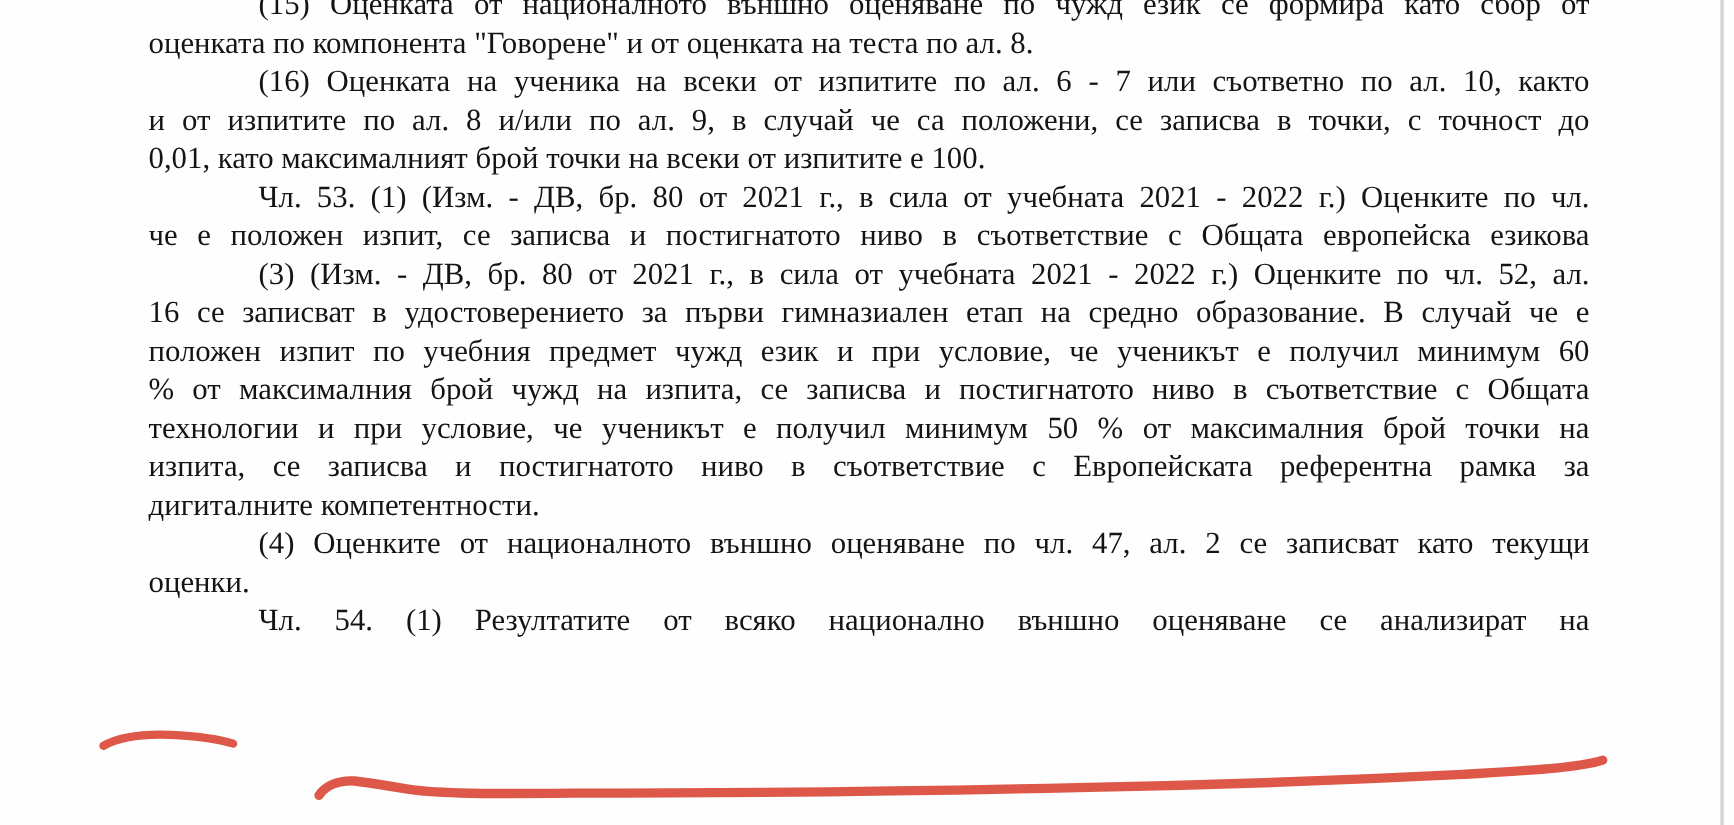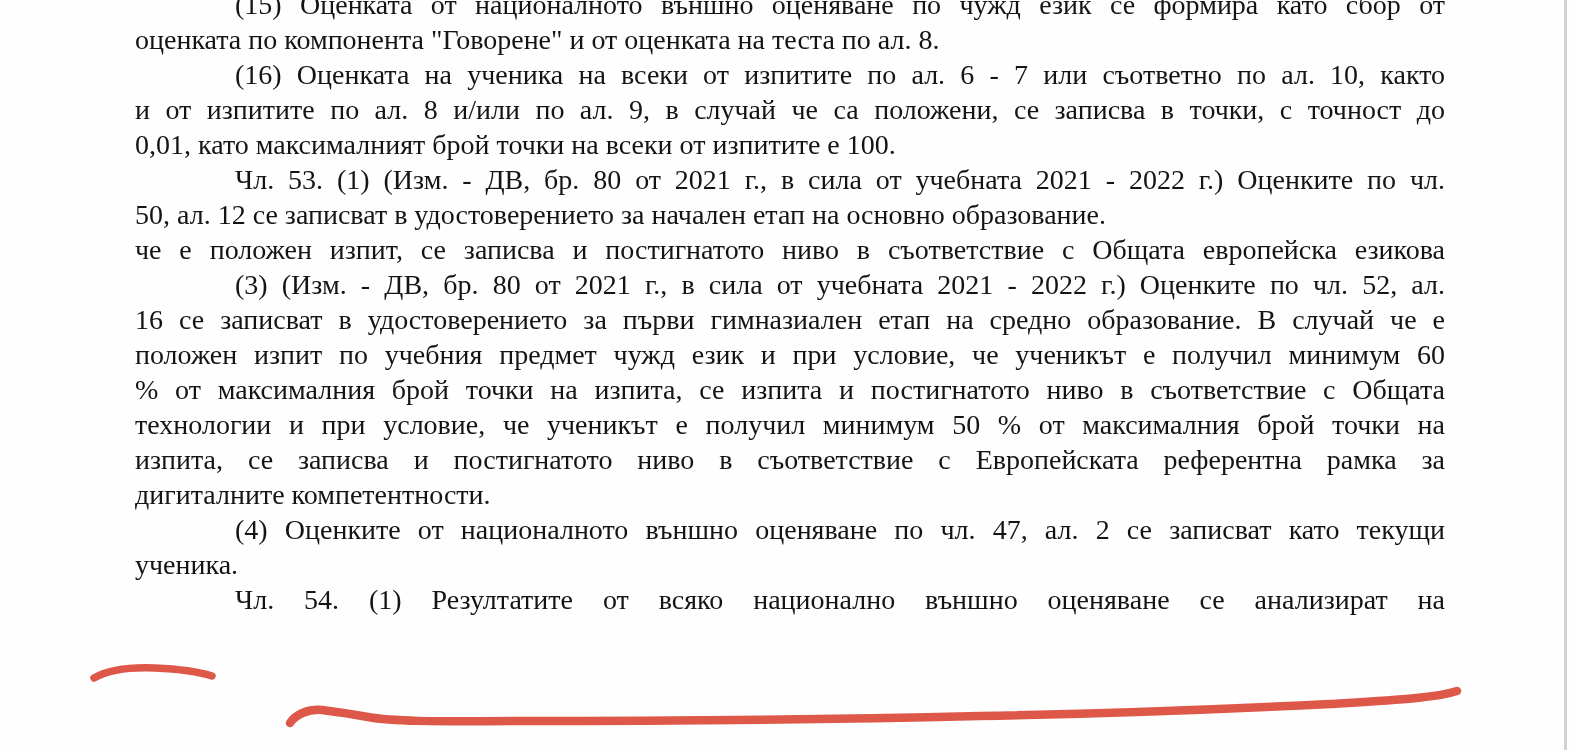--- a/index.html
+++ b/index.html
@@ -59,31 +59,30 @@
 
 <div class="page">
 
   <div class="textblock">
       <div class="line just ind">(15) Оценката от националното външно оценяване по чужд език се формира като сбор от</div>
       <div class="line">оценката по компонента "Говорене" и от оценката на теста по ал. 8.</div>
       <div class="line just ind">(16) Оценката на ученика на всеки от изпитите по ал. 6 - 7 или съответно по ал. 10, както</div>
       <div class="line just">и от изпитите по ал. 8 и/или по ал. 9, в случай че са положени, се записва в точки, с точност до</div>
       <div class="line">0,01, като максималният брой точки на всеки от изпитите е 100.</div>
       <div class="line just ind">Чл. 53. (1) (Изм. - ДВ, бр. 80 от 2021 г., в сила от учебната 2021 - 2022 г.) Оценките по чл.</div>
-      <div class="line">50, ал. 12 се записват в удостоверението за начален етап на основно образование.</div>
       <div class="line just">че е положен изпит, се записва и постигнатото ниво в съответствие с Общата европейска езикова</div>
       <div class="line just ind">(3) (Изм. - ДВ, бр. 80 от 2021 г., в сила от учебната 2021 - 2022 г.) Оценките по чл. 52, ал.</div>
       <div class="line just">16 се записват в удостоверението за първи гимназиален етап на средно образование. В случай че е</div>
       <div class="line just">положен изпит по учебния предмет чужд език и при условие, че ученикът е получил минимум 60</div>
-      <div class="line just">% от максималния брой точки на изпита, се изпита и постигнатото ниво в съответствие с Общата</div>
+      <div class="line just">% от максималния брой чужд на изпита, се записва и постигнатото ниво в съответствие с Общата</div>
       <div class="line just">технологии и при условие, че ученикът е получил минимум 50 % от максималния брой точки на</div>
       <div class="line just">изпита, се записва и постигнатото ниво в съответствие с Европейската референтна рамка за</div>
       <div class="line">дигиталните компетентности.</div>
       <div class="line just ind">(4) Оценките от националното външно оценяване по чл. 47, ал. 2 се записват като текущи</div>
-      <div class="line">ученика.</div>
+      <div class="line">оценки.</div>
       <div class="line just ind">Чл. 54. (1) Резултатите от всяко национално външно оценяване се анализират на</div>
     </div>
 
   <svg class="annot" width="1576" height="750" viewBox="0 0 1576 750">
     <path d="M94,678 C108,670 130,667 155,668 C178,669 196,671 212,676" fill="none" stroke-width="7.5" stroke-linecap="round" stroke-linejoin="round" stroke="#dd5849"></path>
     <path d="M290,723 C296,714 308,709 322,710 C338,712 352,714 368,717
              C390,721 430,722 520,721 C700,721 850,719 980,716
              C1090,714 1230,709 1330,704 C1395,700 1435,698 1457,691" fill="none" stroke-width="8.5" stroke-linecap="round" stroke-linejoin="round" stroke="#dd5849"></path>
   </svg>
 

